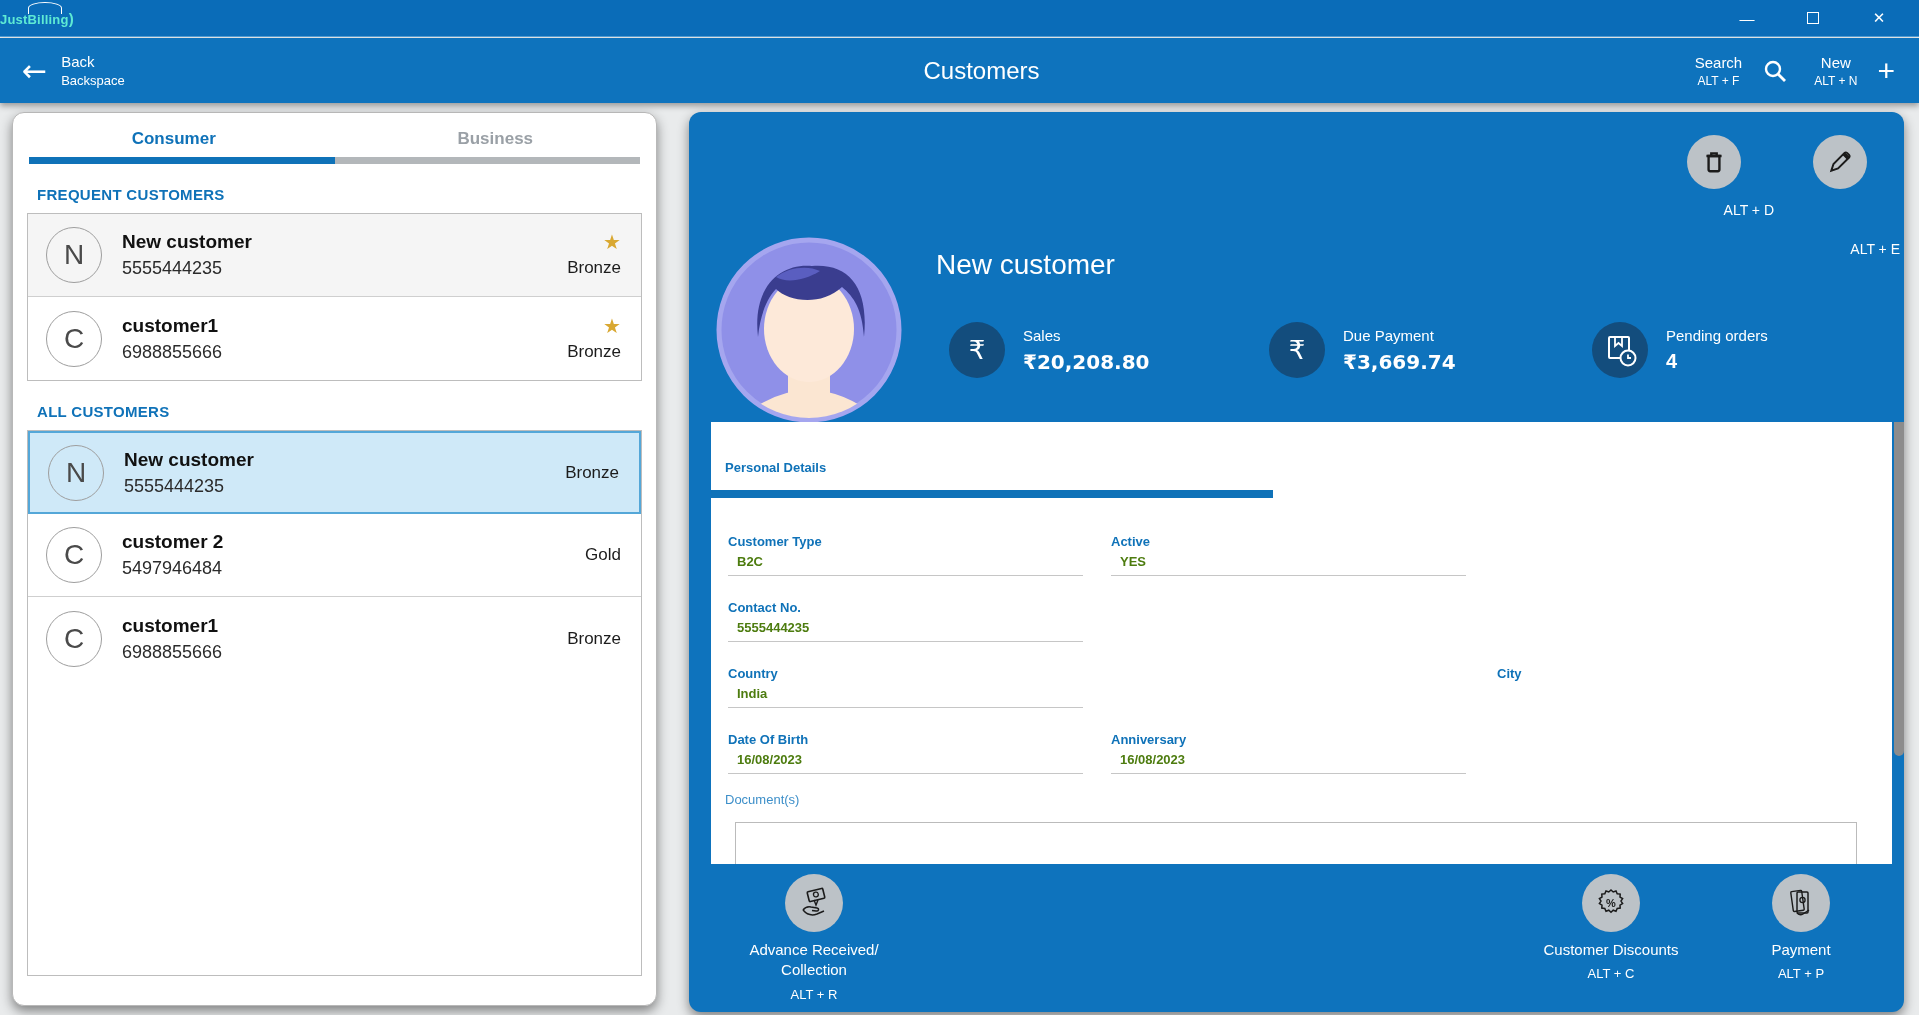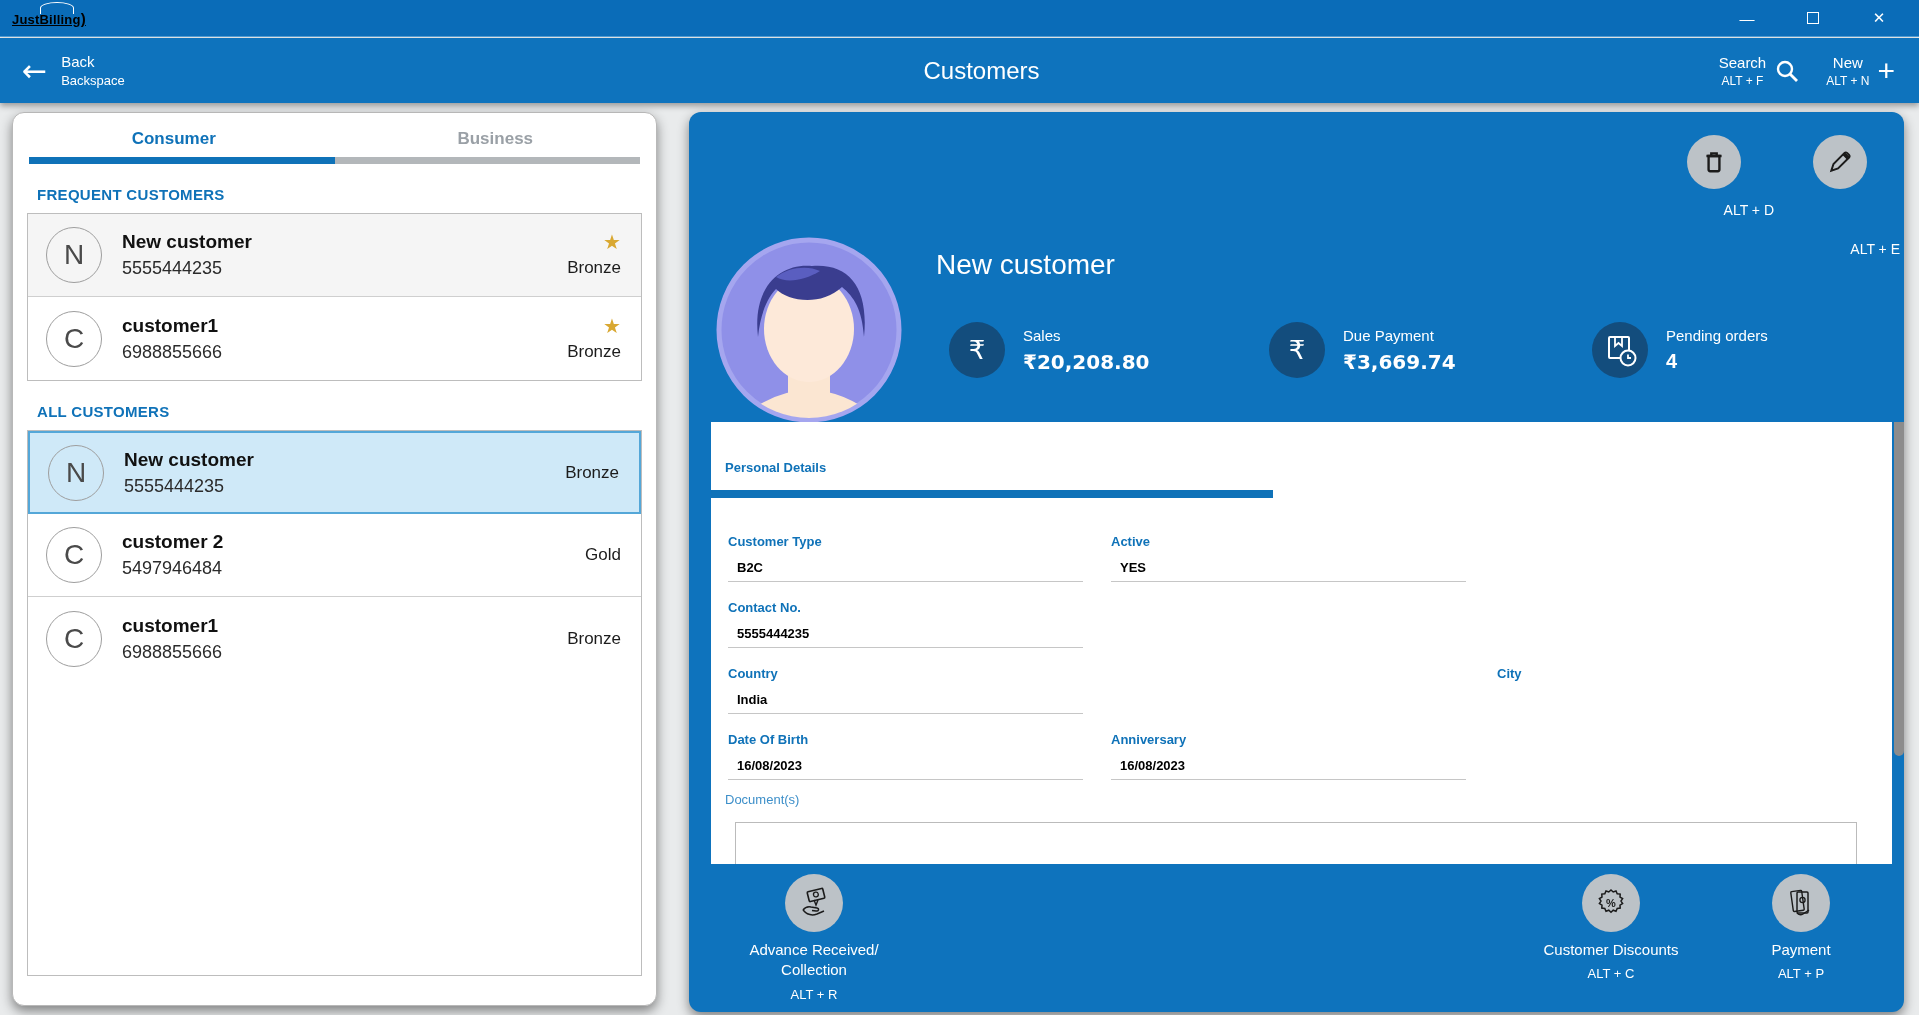--- a/index.html
+++ b/index.html
@@ -3,40 +3,40 @@
 <meta charset="utf-8">
 <style>
   * { margin:0; padding:0; box-sizing:border-box; }
   html,body { width:1919px; height:1015px; overflow:hidden; }
   body { font-family:"Liberation Sans","DejaVu Sans",sans-serif; background:#e9ebec; }
   .rupee { font-family:"DejaVu Sans",sans-serif; }
 
   
   .titlebar{ position:absolute; left:0; top:0; width:1919px; height:37px;
     background:#0a6cb8; border-bottom:1px solid #4f9bd2; display:flex; align-items:center; z-index:20;}
-  .logo{ position:relative; margin-left:12px; color:#000000; font-size:13px; font-weight:bold; letter-spacing:.2px;text-decoration:underline;}
+  .logo{ position:relative; color:#5eead4; font-size:13px; font-weight:bold; letter-spacing:.2px;}
   .logo .cloud{ position:absolute; top:-8px; left:28px; width:34px; height:12px;
     border:1.6px solid #fff; border-bottom:none; border-radius:50% 50% 0 0; }
   .logo .paren{ font-weight:bold; font-size:15px; }
   .wincontrols{ margin-left:auto; display:flex; align-items:center; gap:22px; margin-right:18px; }
   .winbtn{ width:44px; height:30px; display:flex; align-items:center; justify-content:center;
     color:#fff; font-size:15px; cursor:default; }
   .maxbox{ width:12px; height:12px; border:1.8px solid #fff; display:inline-block; }
 
   
   .header{ position:absolute; left:0; top:38px; width:1919px; height:65px; background:#0e73bd;
     display:flex; align-items:center; z-index:19; box-shadow:0 3px 6px rgba(0,0,0,.35);}
   .back{ display:flex; align-items:center; gap:14px; margin-left:22px; color:#fff; }
   .back-arrow{ font-size:30px; line-height:1; font-family:"DejaVu Sans",sans-serif; }
   .back-lines{ display:flex; flex-direction:column; gap:3px; }
   .back-main{ font-size:15px; }
   .back-sub{ font-size:13px; }
   .page-title{ position:absolute; left:0; right:0; text-align:center; color:#fff; font-size:24px;padding-left:44px; }
   .hdr-right{ margin-left:auto; display:flex; align-items:center; gap:26px; margin-right:24px; color:#fff; }
-  .hdr-action{ display:flex; align-items:center; gap:8px; }
+  .hdr-action{ display:flex; align-items:center; gap:20px; }
   .hdr-lines{ display:flex; flex-direction:column; align-items:center; gap:3px; }
   .hdr-main{ font-size:15px; }
   .hdr-sub{ font-size:12px; }
   .plus-glyph{ font-size:30px; font-weight:300; line-height:1; }
 
   
   .left-card{ position:absolute; left:12px; top:112px; width:645px; height:894px; background:#fff;
     border:1px solid #b8b8b8; border-radius:12px; box-shadow:0 5px 12px rgba(0,0,0,.45); overflow:hidden; }
   .tabs{ display:flex; padding-top:16px; }
   .tab{ flex:1; text-align:center; font-size:17px; font-weight:bold; padding-bottom:8px; }
@@ -77,21 +77,21 @@
     display:flex; align-items:center; justify-content:center; font-size:26px; }
   .stat-lines{ display:flex; flex-direction:column; gap:6px; color:#fff; }
   .stat-label{ font-size:15px; }
   .stat-value{ font-size:20px; font-weight:bold; }
 
   .content{ position:absolute; left:22px; top:310px; width:1181px; height:442px; background:#fff; overflow:hidden; }
   .pd-tab{ position:absolute; left:14px; top:38px; color:#0f72b8; font-size:13px; font-weight:bold; }
   .pd-underline{ position:absolute; left:0px; top:68px; width:562px; height:8px; background:#0f72b8; }
   .field{ position:absolute; width:355px; }
   .field .flabel{ color:#0f72b8; font-size:13px; font-weight:bold; }
-  .field .fvalue{ color:#000000; font-size:13px; font-weight:bold; margin-top:11px; padding:0 0 6px 9px;
+  .field .fvalue{ color:#4d7c0f; font-size:13px; font-weight:bold; margin-top:5px; padding:0 0 6px 9px;
     border-bottom:1px solid #c6c6c6; }
   .doc-label{ position:absolute; left:14px; top:370px; color:#3d8fc9; font-size:13px; }
   .doc-box{ position:absolute; left:24px; top:400px; width:1122px; height:60px; border:1px solid #bbb; background:#fff; }
   .scrollbar{ position:absolute; left:1205px; top:310px; width:10px; height:334px; background:#8c8c8c;
     border-radius:0 0 5px 5px; }
 
   .footer{ position:absolute; left:0; bottom:0; width:1215px; height:148px; display:flex; align-items:flex-start; }
   .foot-btn{ display:flex; flex-direction:column; align-items:center; margin-top:10px; }
   .foot-circle{ width:58px; height:58px; border-radius:50%; background:#bcc2c7;
     display:flex; align-items:center; justify-content:center; }

